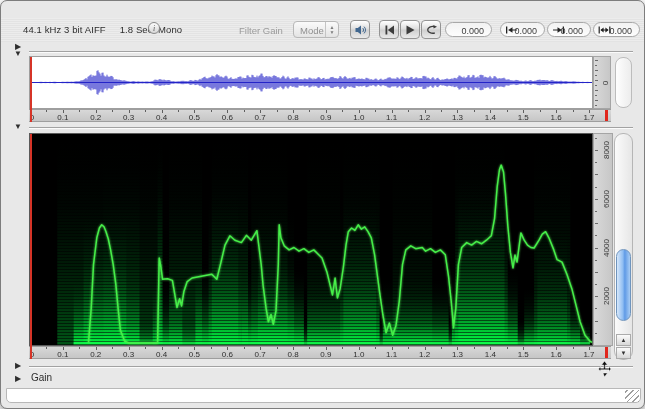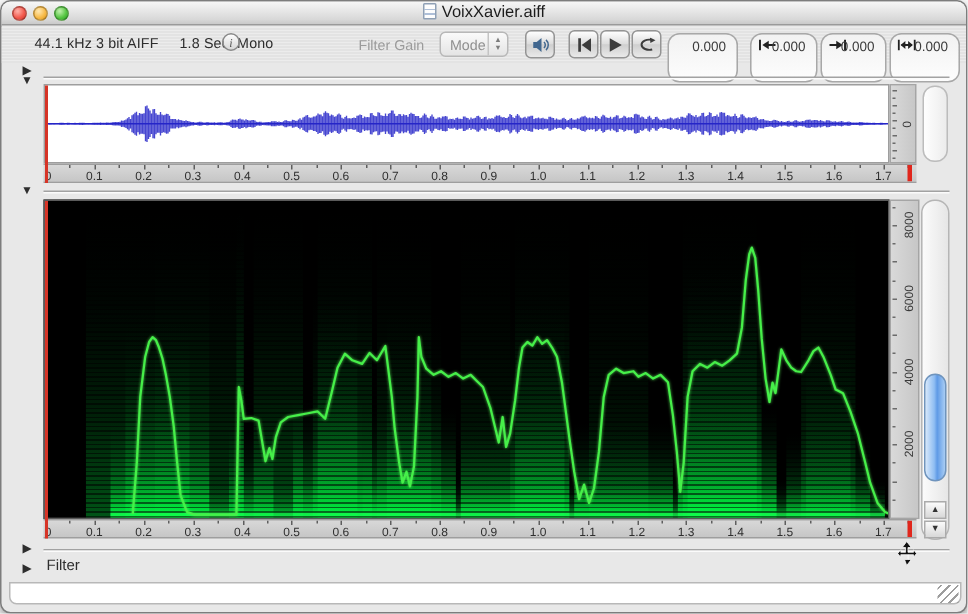--- a/index.html
+++ b/index.html
@@ -30,21 +30,21 @@
   .filter-label{position:absolute;left:238px;top:7px;font-size:9.5px;color:#9b9b9b;}
   .popup{position:absolute;left:292px;top:3px;width:46px;height:17px;border:1px solid #b8b8b8;border-radius:4px;
     background:linear-gradient(180deg,#fafafa,#e4e4e4);color:#8f8f8f;font-size:9.5px;}
   .popup .val{position:absolute;left:6px;top:3px;}
   .popup .stepper{position:absolute;right:0;top:0;width:13px;height:100%;border-left:1px solid #c4c4c4;
     display:flex;flex-direction:column;align-items:center;justify-content:center;line-height:4px;}
   .popup .stepper span{font-size:5px;color:#7c7c7c;height:5px;}
   .aquabtn{position:absolute;top:2px;width:20px;height:19px;border:1px solid #949494;border-radius:4px;
     background:linear-gradient(180deg,#ffffff,#dddddd 48%,#cfcfcf 52%,#e9e9e9);
     display:flex;align-items:center;justify-content:center;}
-  .fld{position:absolute;top:4px;height:33px;border:1px solid #a8a8a8;border-radius:8px;
+  .fld{position:absolute;top:4px;height:15px;border:1px solid #a8a8a8;border-radius:8px;
     background:linear-gradient(180deg,#f2f2f2,#fdfdfd);font-size:9px;color:#3c3c3c;}
   .fld .num{position:absolute;right:7px;top:2.5px;}
   .fld .fic{position:absolute;left:4px;top:3px;}
   
   .tri{position:absolute;font-size:8px;color:#2e2e2e;}
   .groove{position:absolute;height:2px;border-top:1px solid #a2a2a2;border-bottom:1px solid #fbfbfb;}
   
   .wavepanel{position:absolute;left:28px;top:55px;width:564px;height:53px;background:#fff;border:1px solid #9e9e9e;}
   .ruler{position:absolute;background:linear-gradient(90deg,#d9d9d9,#c7c7c7);border:1px solid #a5a5a5;}
   .ruler .rlabel{position:absolute;font-size:8px;color:#3a3a3a;transform:translate(-50%,-50%) rotate(-90deg);white-space:nowrap;}
@@ -75,28 +75,20 @@
     border:1px solid #b8b8b8;border-radius:0 0 5px 5px;}
   .grip{position:absolute;right:1px;top:1px;width:14px;height:12px;
     background:repeating-linear-gradient(315deg,#9d9d9d 0 1px,transparent 1px 4px);}
   .movecursor{position:absolute;left:597px;top:359px;z-index:40;}
 </style>
 </head>
 <body>
 
 <div class="window">
 
-  <div class="titlebar">
-    <div class="lights">
-      <div class="light red"></div>
-      <div class="light yellow"></div>
-      <div class="light green"></div>
-    </div>
-    <div class="title"><span class="doc-icon"></span><span>VoixXavier.aiff</span></div>
-  </div>
 
   <div class="toolbar">
     <div class="finfo">
       <span>44.1 kHz  3 bit AIFF</span><span class="gap"></span><span>1.8 Sec.  Mono</span>
     </div>
     <div class="info-btn">i</div>
     <span class="filter-label">Filter Gain</span>
     <div class="popup">
       <span class="val">Mode</span>
       <span class="stepper">
@@ -385,18 +377,18 @@
     </div>
 
   <span class="tri" style="left:14px;top:360px;">▶</span>
   <div class="groove" style="left:28px;top:365px;width:604px;"></div>
   <div class="movecursor">
     <svg width="13" height="18" viewBox="0 0 13 18">
         <path d="M6.5 1L3.5 5h2.2v3.2H2.5V6.5L0.5 9l2 2.5V9.8h4.7V13H5l1.5 4L9.5 13H7.3V9.8H11v1.7L13 9l-2-2.5v1.7H7.3V5h2.2z" fill="#111" stroke="#fff" stroke-width="0.5"></path>
       </svg>
   </div>
   <span class="tri" style="left:14px;top:373px;">▶</span>
-  <div class="statusrow">Filter</div>
+  <div class="statusrow">Gain</div>
 
   <div class="bottomstrip">
     <div class="grip"></div>
   </div>
 </div>
 
 </body></html>

